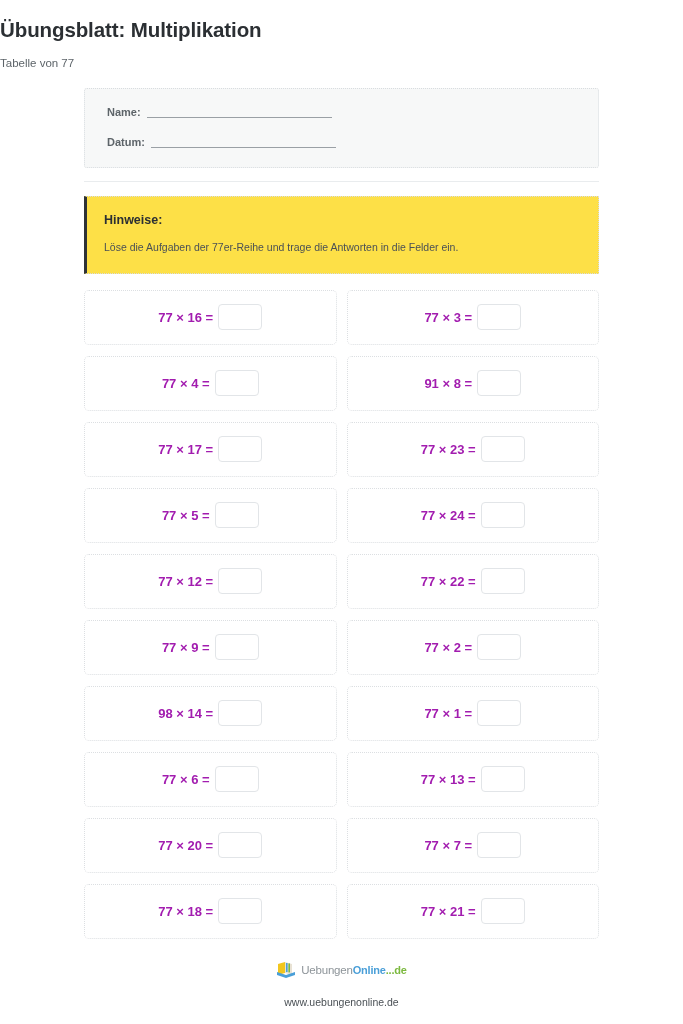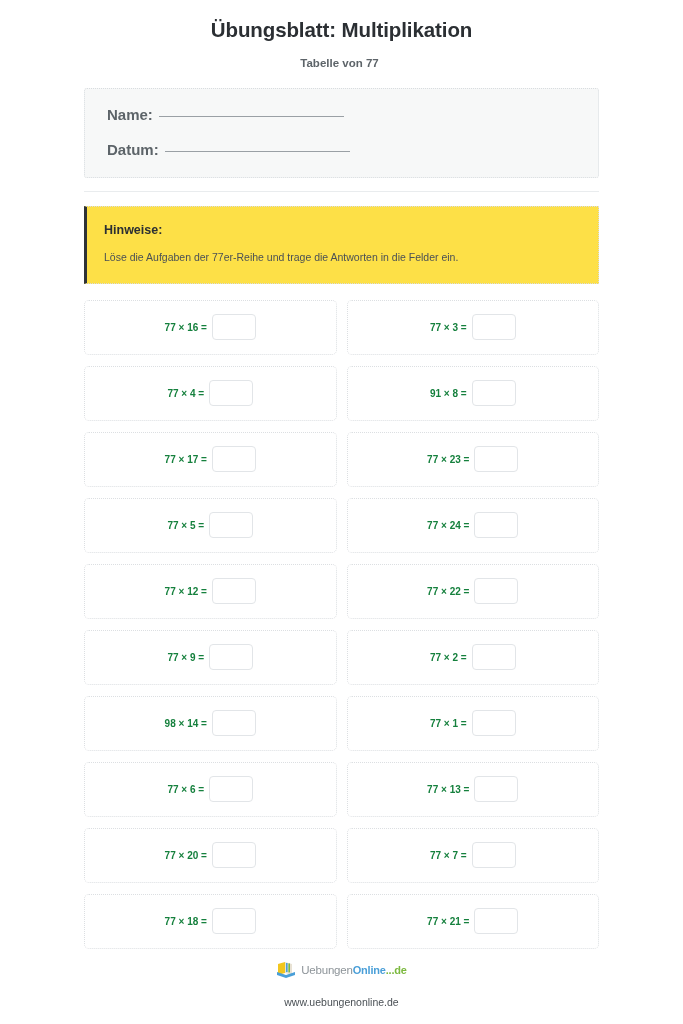--- a/index.html
+++ b/index.html
@@ -21,33 +21,32 @@
     width: 683px;
     height: 1024px;
     padding: 0;
     display: flex;
     flex-direction: column;
   }
 
   
   .header {
     padding-top: 18px;
-    text-align: center;
   }
   .worksheet-title {
     font-size: 20.5px;
     font-weight: bold;
     color: #2b2f33;
     letter-spacing: -0.1px;
     margin: 0;
     line-height: 1.2;
   }
   .worksheet-subtitle {
     font-size: 11.5px;
-    font-weight: bold;
+    font-weight: normal;
     color: #5d6469;
     margin: 14px 4px 0 0;
     line-height: 1.2;
   }
 
   
   .content {
     width: 515px;
     margin: 0 auto;
     padding-top: 18px;
@@ -55,22 +54,22 @@
 
   
   .meta-box {
     border: 1px dotted #d8dcdf;
     background: #f7f8f8;
     border-radius: 3px;
     padding: 17px 22px 19px 22px;
   }
   .meta-row {
     display: flex;
-    align-items: flex-start;
-    font-size: 15px;
+    align-items: center;
+    font-size: 11px;
     font-weight: bold;
     color: #5d6469;
   }
   .meta-row + .meta-row { margin-top: 18px; }
   .meta-label { white-space: nowrap; }
   .meta-line {
     display: inline-block;
     width: 185px;
     border-bottom: 1px solid #9aa0a5;
     height: 11px;
@@ -118,23 +117,23 @@
     height: 55px;
     display: flex;
     align-items: center;
     justify-content: center;
   }
   .exercise-inner {
     display: flex;
     align-items: center;
   }
   .expr {
-    font-size: 10px;
-    font-weight: bold;
-    color: #15803d;
+    font-size: 13px;
+    font-weight: bold;
+    color: #a21caf;
     white-space: nowrap;
     margin-right: 5px;
   }
   .answer-box {
     width: 44px;
     height: 26px;
     border: 1px solid #e2e5e8;
     border-radius: 4px;
     background: #ffffff;
   }

